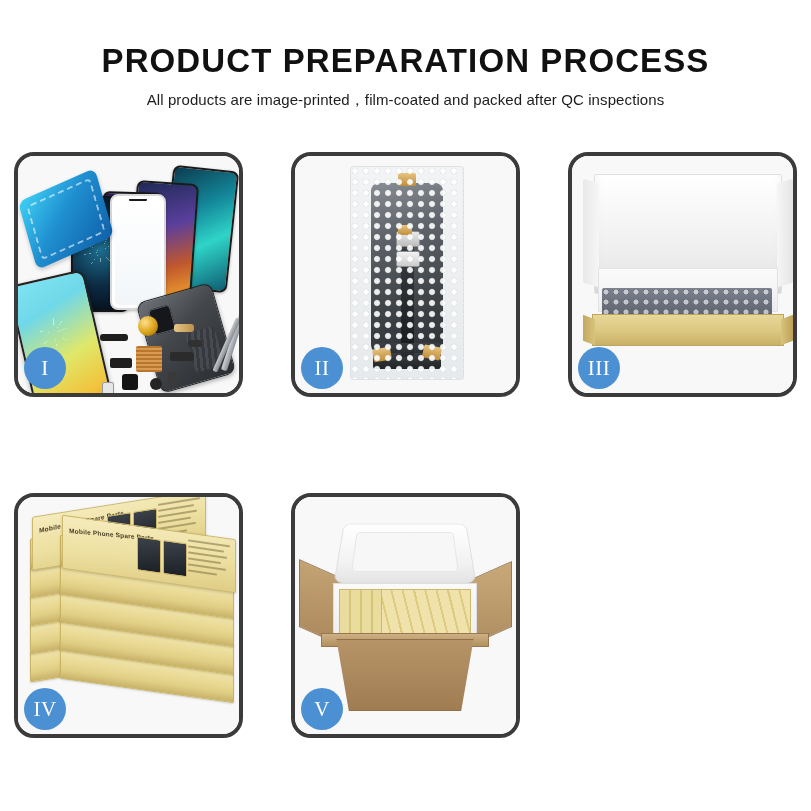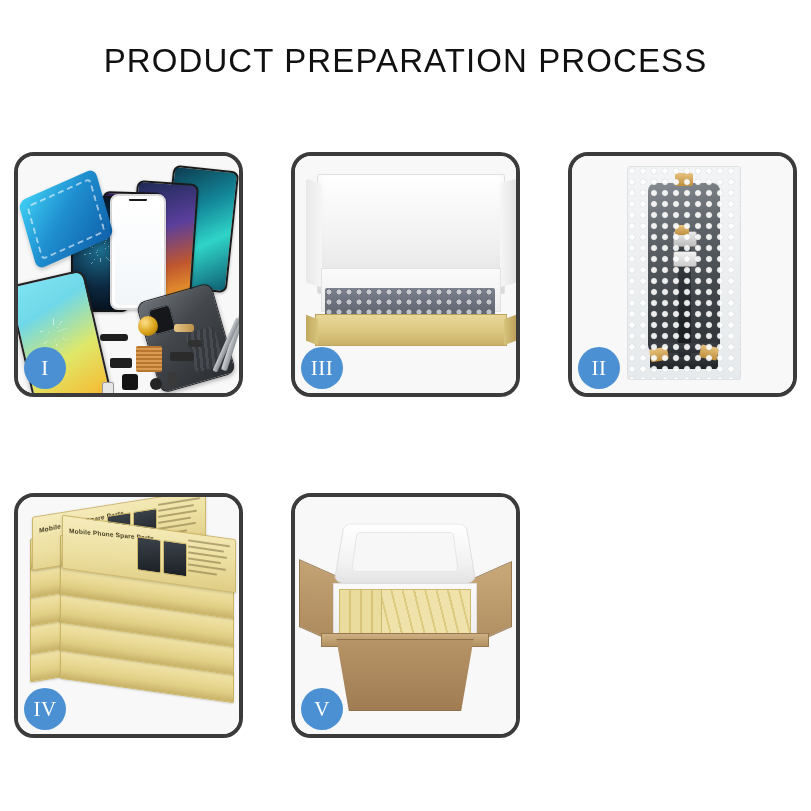--- a/index.html
+++ b/index.html
@@ -25,21 +25,21 @@
   }
 
   
   .header {
     text-align: center;
     padding-top: 44px;
   }
   .title {
     font-family: "Liberation Sans", sans-serif;
     font-size: 33px;
-    font-weight: normal;
+    font-weight: bold;
     letter-spacing: 1.1px;
     color: #111111;
     line-height: 1.05;
     margin: 0;
     white-space: nowrap;
   }
   .subtitle {
     font-family: "Liberation Sans", sans-serif;
     font-size: 15px;
     font-weight: 400;
@@ -626,20 +626,21 @@
   .c-tape-a { left: 50px; top: 100px; transform: skewY(14deg); }
   .c-tape-b { left: 54px; top: 152px; transform: skewY(14deg); }
 </style>
 </head>
 <body>
 
 <div class="page">
 
   <div class="header">
     <h1 class="title">PRODUCT PREPARATION PROCESS</h1>
+    <p class="subtitle">All products are image-printed，film-coated and packed after QC inspections</p>
   </div>
 
   <div class="grid">
 
     <div class="panel">
       <div class="panel-inner">
         <div class="scene">
           <div class="ph ph-e"></div>
           <div class="ph ph-d"></div>
           <div class="ph ph-c"></div>
@@ -661,48 +662,48 @@
           <div class="part p11"></div>
           <div class="tweez"></div>
           <div class="tweez2"></div>
         </div>
       </div>
       <div class="badge">I</div>
     </div>
 
     <div class="panel">
       <div class="panel-inner">
-        <div class="box3-lid"></div>
-        <div class="box3-inner"></div>
-        <div class="box3-wrap"></div>
-        <div class="box3-base"></div>
-      </div>
-      <div class="badge">III</div>
-    </div>
-
-    <div class="panel">
-      <div class="panel-inner">
         <div class="bubblebag">
           <div class="lcd"></div>
           <div class="flex-cable"></div>
           <div class="connector conn-a"></div>
           <div class="connector conn-b"></div>
           <div class="foot"></div>
           <div class="tape tape-a"></div>
           <div class="tape tape-d"></div>
           <div class="tape tape-b"></div>
           <div class="tape tape-c"></div>
           <div class="bubbles"></div>
         </div>
       </div>
       <div class="badge">II</div>
     </div>
 
     <div class="panel">
       <div class="panel-inner">
+        <div class="box3-lid"></div>
+        <div class="box3-inner"></div>
+        <div class="box3-wrap"></div>
+        <div class="box3-base"></div>
+      </div>
+      <div class="badge">III</div>
+    </div>
+
+    <div class="panel">
+      <div class="panel-inner">
         <div class="stack">
           <div class="sbox sb5">
               <span class="edge"></span>
             </div>
           <div class="sbox sb4">
               <span class="edge"></span>
             </div>
           <div class="sbox sb3">
               <span class="edge"></span>
             </div>

